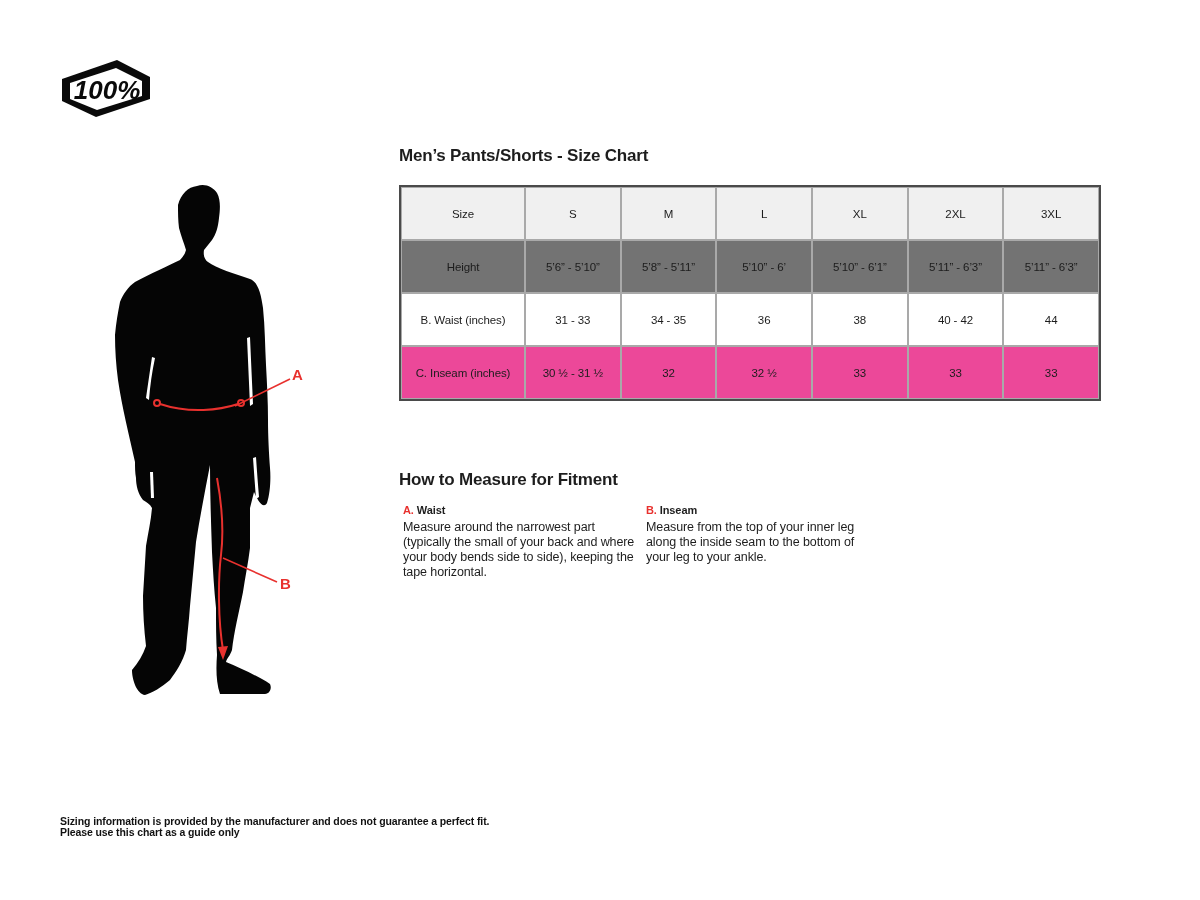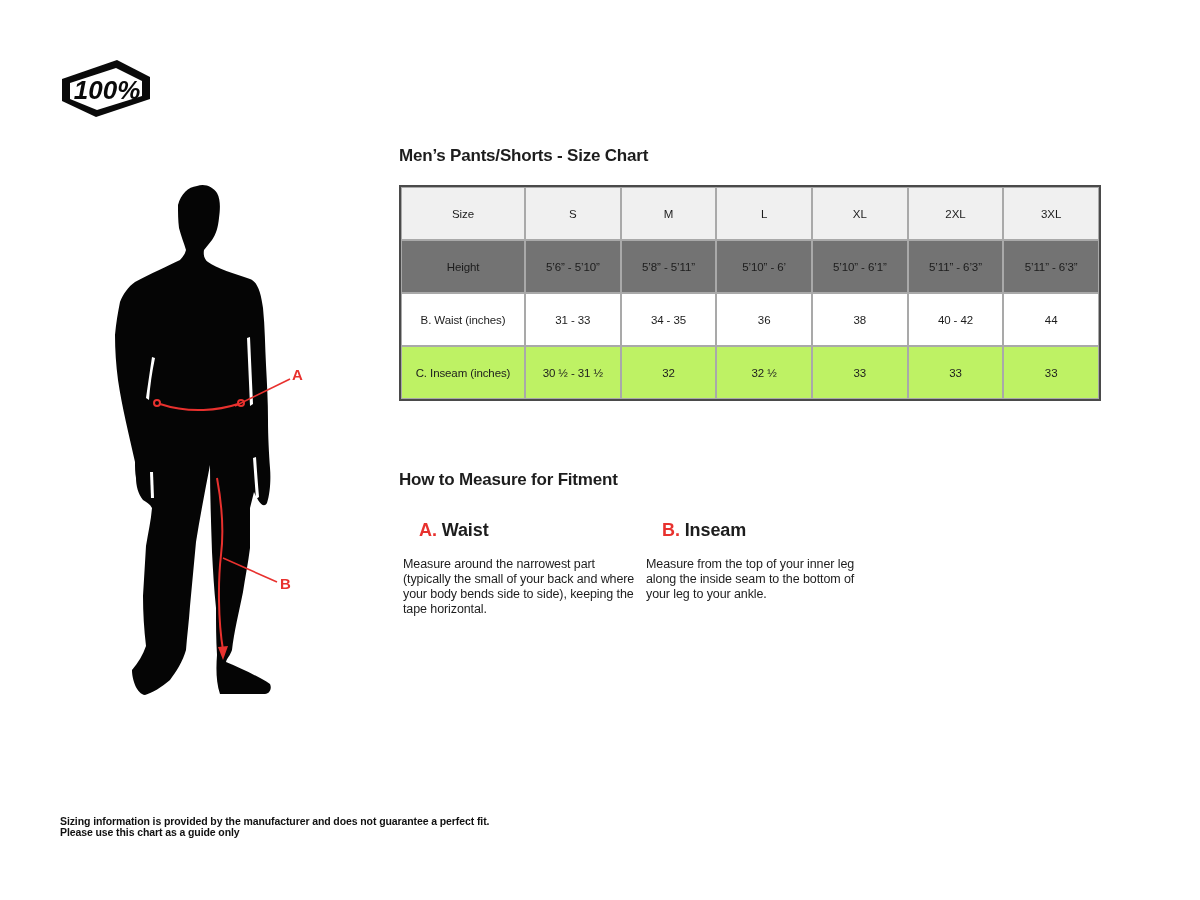--- a/index.html
+++ b/index.html
@@ -22,31 +22,31 @@
     border:2px solid #4a4a4a;box-sizing:border-box;background:#a9a9a9;
   }
   table.size{border-collapse:separate;border-spacing:0;width:100%;table-layout:fixed;border-radius:12px;}
   table.size td{
     border:1px solid #a9a9a9;height:51px;text-align:center;vertical-align:middle;
     font-size:11.5px;letter-spacing:-0.1px;color:#1c1c1c;padding:0 2px;
   }
   .row-size td{background:#f0f0f0;}
   .row-height td{background:#737373;}
   .row-waist td{background:#ffffff;}
-  .row-inseam td{background:#bef264;margin-top:12px;}
+  .row-inseam td{background:#ec4899;margin-top:12px;}
   
   .measure-heading{
     position:absolute;left:399px;top:470px;font-size:17px;font-weight:bold;
     letter-spacing:-0.2px;white-space:nowrap;
   }
   .measure-item{position:absolute;top:504px;}
   .measure-item.a{left:403px;width:234px;}
   .measure-item.b{left:646px;width:226px;}
   .measure-item h3{
-    margin:16px;font-size:18px;font-weight:bold;letter-spacing:-0.1px;
+    margin:0;font-size:11px;font-weight:bold;letter-spacing:-0.1px;
   }
   .measure-item h3 .key{color:#e8312e;}
   .measure-item p{
     margin:4px 0 0 0;font-size:12.5px;line-height:15px;letter-spacing:-0.1px;
     white-space:pre-line;
   }
   
   .footer{
     position:absolute;left:60px;top:816px;font-size:10.5px;font-weight:bold;
     line-height:11px;letter-spacing:-0.1px;white-space:pre-line;color:#111;

